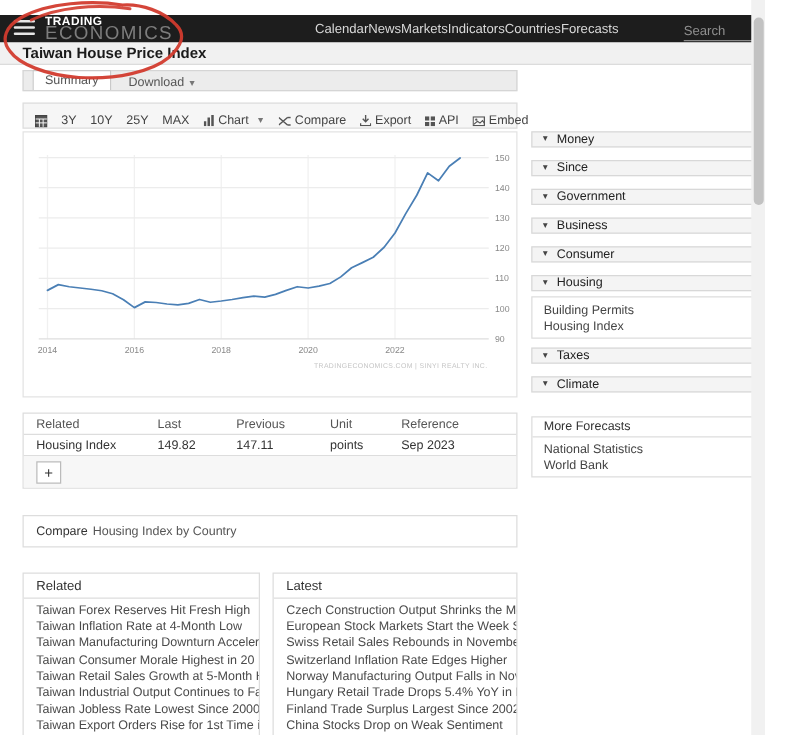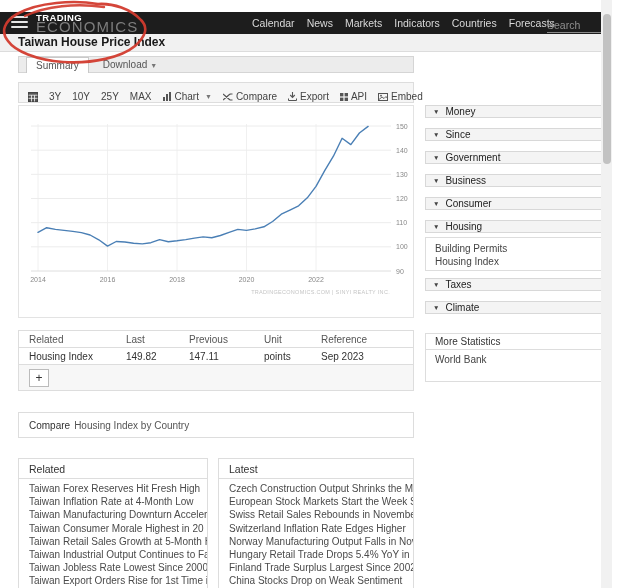--- a/index.html
+++ b/index.html
@@ -8,39 +8,39 @@
     position:relative; width:612px; height:588px; overflow:hidden;
     font-family:"Liberation Sans", sans-serif; background:#fff; color:#333;
   }
   
   .navbar { position:absolute; left:0; top:12px; width:629px; height:22px; background:#1d1d1d; }
   .hamburger { position:absolute; left:11px; top:4px; width:17px; height:14px; cursor:pointer; }
   .hamburger span { display:block; width:17px; height:2px; background:#e6e6e6; margin-bottom:3px; border-radius:1px; }
   .logo { position:absolute; left:36px; top:1px; line-height:9px; cursor:pointer; }
   .logo .l1 { font-size:9.5px; font-weight:bold; color:#fff; letter-spacing:.4px; }
   .logo .l2 { font-size:15px; font-weight:normal; color:#7d7d7d; letter-spacing:1.1px; margin-top:0px; }
-  .nav-links { position:absolute; left:252px; top:0; height:22px; display:flex; align-items:center; gap:12px; }
+  .nav-links { position:absolute; left:252px; top:0; height:22px; display:flex; align-items:center; }
   .nav-link { font-size:10.5px; color:#d9d9d9; cursor:pointer; white-space:nowrap; }
   .nav-search { position:absolute; left:527px; top:3px; width:69px; height:15px;margin-left:20px; }
   .nav-search input {
     width:100%; height:100%; background:transparent; border:none; border-bottom:1px solid #8a8a8a;
     color:#bbb; font-size:10.5px; font-family:"Liberation Sans", sans-serif; outline:none;
   }
   .nav-search input::placeholder { color:#8f8f8f; }
   .user-icon { position:absolute; left:605px; top:4px; cursor:pointer; }
   
   .titlebar {
     position:absolute; left:0; top:34px; width:629px; height:18px; background:#f1f1f1;
     border-bottom:1px solid #dcdcdc; line-height:17px; padding-left:18px;
     font-size:12px; font-weight:bold; color:#1a1a1a;
   }
   
   .tabsrow {
     position:absolute; left:18px; top:56px; width:396px; height:17px;
-    background:#ececec; border:1px solid #d5d5d5; display:flex; align-items:center;
+    background:#ececec; border:1px solid #d5d5d5; display:flex; align-items:flex-end;
   }
   .tab-active {
     background:#fff; border:1px solid #c9c9c9; border-bottom:none; height:16px; line-height:15px;
     margin-left:7px; padding:0 9px; font-size:10px; color:#555; cursor:pointer;
   }
   .tab-plain { margin-left:14px; font-size:10px; color:#555; cursor:pointer; }
   .caret { font-size:7px; color:#777; margin-left:3px; }
   
   .toolbar {
     position:absolute; left:18px; top:82px; width:396px; height:21px;
@@ -304,22 +304,23 @@
   <div class="acc" style="top:278px">
       <span class="ac-caret">▼</span>
       <span>Taxes</span>
     </div>
   <div class="acc" style="top:301px">
       <span class="ac-caret">▼</span>
       <span>Climate</span>
     </div>
 
   <div class="morebox">
-    <div class="more-h">More Statistics</div>
+    <div class="more-h">More Forecasts</div>
     <div class="more-links">
+      <div>National Statistics</div>
       <div>World Bank</div>
     </div>
   </div>
 
   <div class="scroll-track">
     <div class="scroll-thumb"></div>
   </div>
 
   <svg class="annotation" width="340" height="100" viewBox="0 0 340 100">
     <path id="ann-main" d="M 98 4 C 74 0, 38 2, 17 14 C 5 21, 0 31, 8 41 C 15 51, 36 60, 63 62 C 93 64, 122 57, 135 46 C 145 37, 149 28, 141 20 C 131 9, 113 3, 98 4" fill="none" stroke-width="2.6" stroke-linecap="round" opacity="0.95" stroke="#d23b2e"></path>

